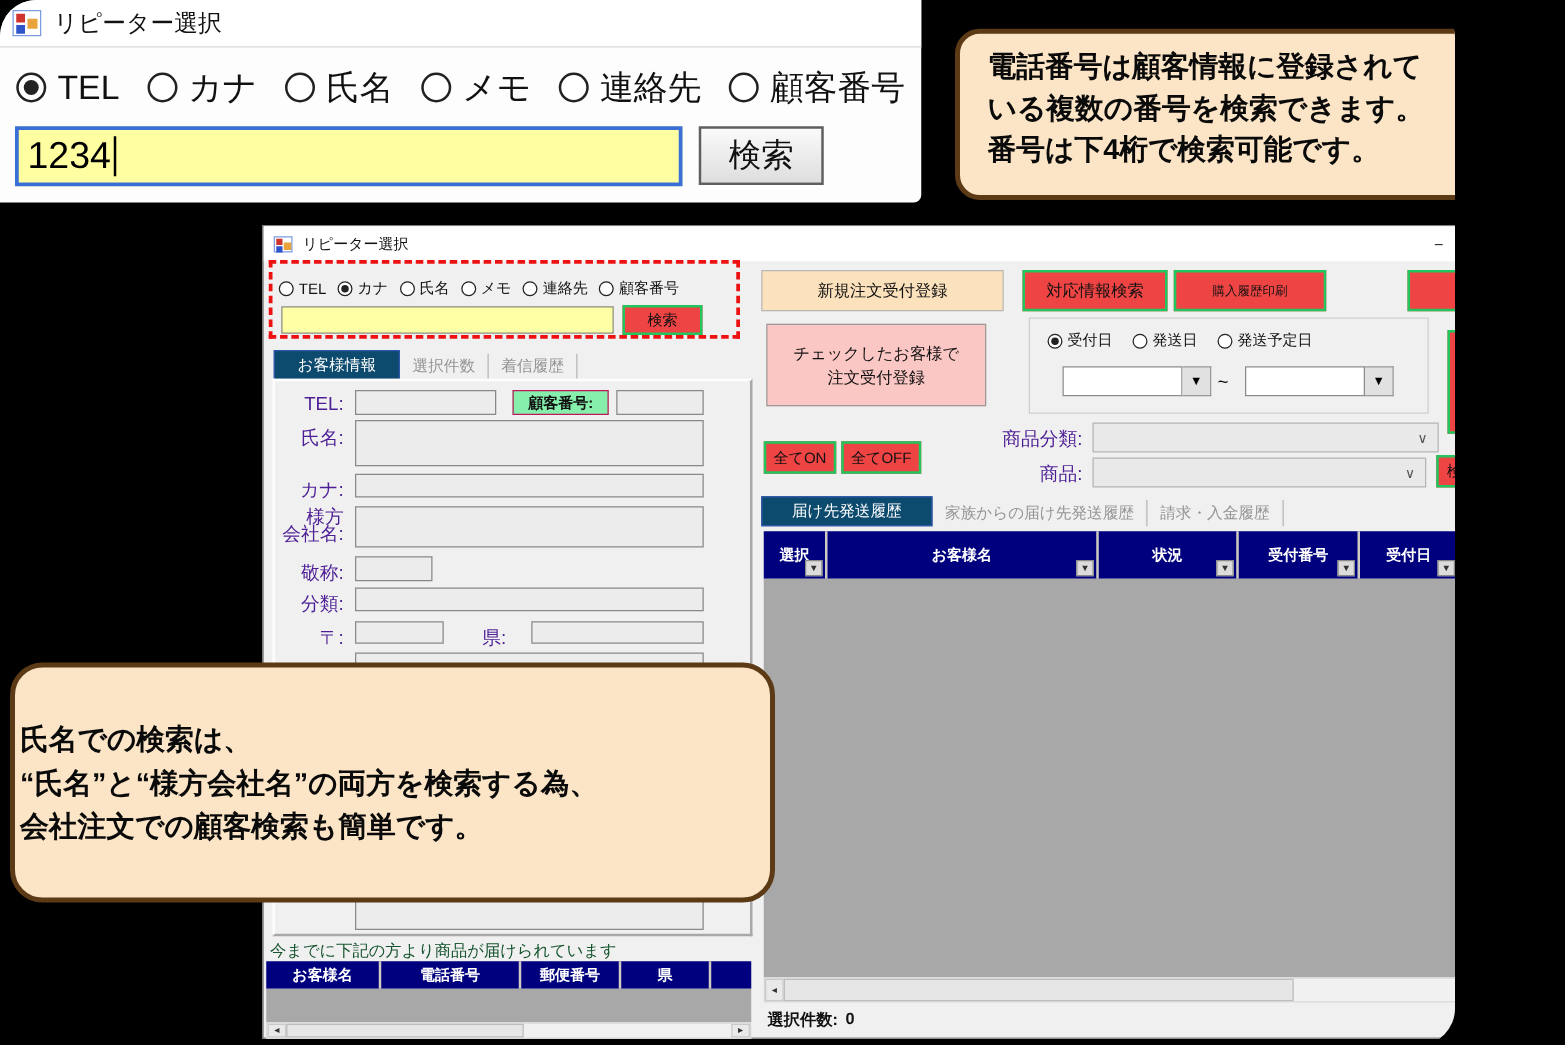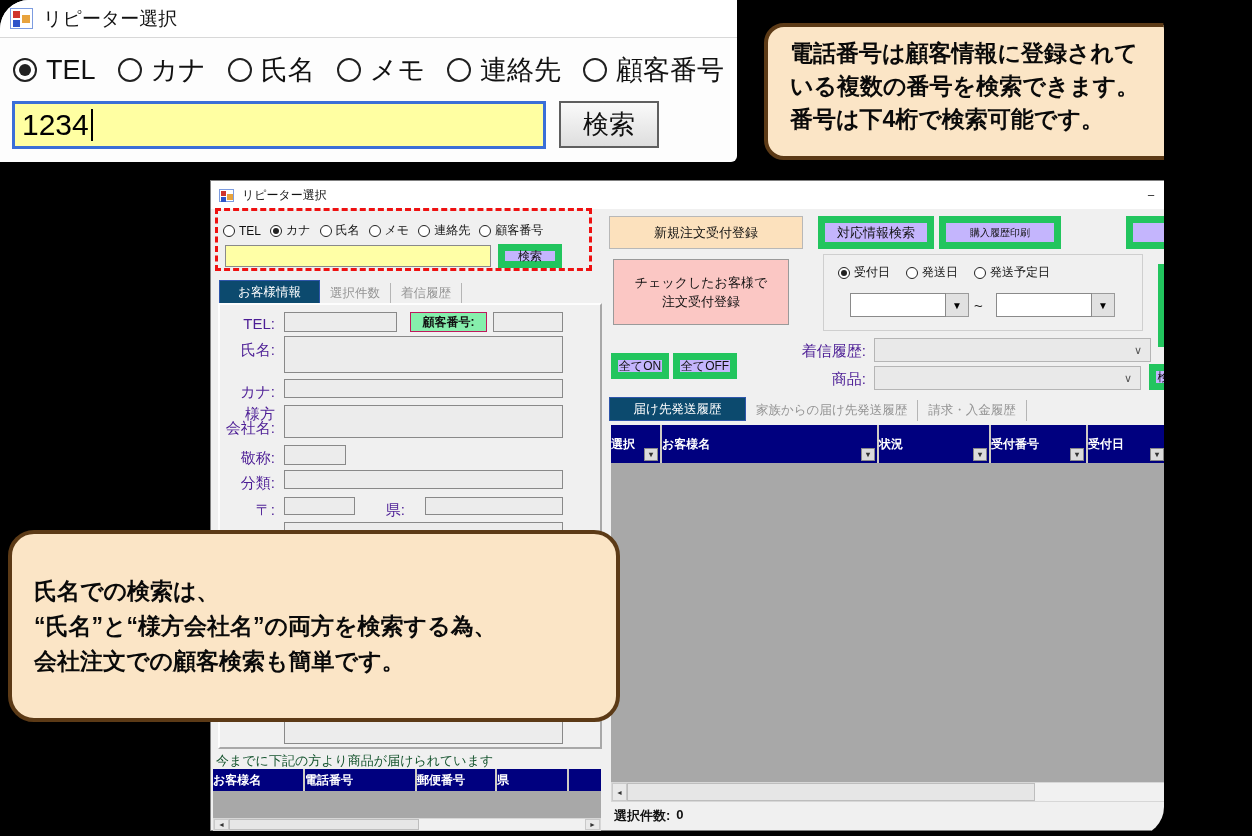--- a/index.html
+++ b/index.html
@@ -33,48 +33,48 @@
   .rd-sm{font-size:12px;color:#111;}
 
   #mag-radios{left:13px;top:52px;width:715px;display:flex;gap:22px;align-items:center;}
   #mag-input{left:12px;top:101px;width:534px;height:48px;background:#ffffa2;border:3px solid #3a6fd8;font-size:30px;color:#000;display:flex;align-items:center;padding-left:7px;}
   .caret{display:inline-block;width:2px;height:32px;background:#000;margin-left:2px;}
   #mag-search{left:559px;top:101px;width:100px;height:47px;background:linear-gradient(#fafafa,#dedede);border:2px solid #5f5f5f;font-size:26px;color:#111;display:flex;align-items:center;justify-content:center;}
 
   
   .callout{background:#fbe5c6;border:4px solid #5c3a16;border-radius:20px;color:#0a0a0a;}
   #callout-top{left:764px;top:23px;width:482px;height:137px;padding:10px 0 0 22px;font-size:23px;line-height:33px;font-weight:600;}
-  #callout-left{left:8px;top:530px;width:612px;height:192px;padding:40px 0 0 22px;font-size:23px;line-height:35px;font-weight:600;border-radius:26px;z-index:30;}
+  #callout-left{left:8px;top:530px;width:612px;height:192px;padding:40px 0 0 4px;font-size:23px;line-height:35px;font-weight:600;border-radius:26px;z-index:30;}
 
   
   #win{left:210px;top:180px;width:1041px;height:651px;background:#f0f0f0;border:1px solid #808080;}
   #win .titlebar{position:absolute;left:0;top:0;width:100%;height:28px;background:#fff;display:flex;align-items:center;padding-left:8px;gap:8px;}
   #win .title{font-size:12px;color:#111;}
   .winctl{position:absolute;top:4px;width:30px;height:20px;display:flex;align-items:center;justify-content:center;font-size:13px;color:#333;}
 
   .dash-box{left:4px;top:27px;width:377px;height:63px;border:3px dashed #ee1111;z-index:5;}
   #main-radios{left:12px;top:41px;width:365px;display:flex;gap:9px;align-items:center;}
   #main-input{left:14px;top:64px;width:266px;height:22px;background:#ffffa6;border:1px solid#8a8a8a;}
-  .btn{background:#c4b5fd;border:7px solid #22c55e;display:flex;align-items:center;justify-content:center;font-size:12px;color:#111;text-align:center;}
+  .btn{background:#ef4444;border:2px solid #22c55e;display:flex;align-items:center;justify-content:center;font-size:12px;color:#111;text-align:center;}
   #main-search{left:287px;top:63px;width:64px;height:24px;}
 
   .tabstrip{display:flex;align-items:flex-end;}
   .tab-sel{background:#0c4a6e;color:#fff;font-size:12.5px;display:flex;align-items:center;justify-content:center;border:1px solid #2e56ab;}
   .tab-un{color:#949494;font-size:12.5px;display:flex;align-items:center;justify-content:center;border-right:1px solid #b5b5b5;padding:0 10px;height:21px;}
 
   #left-tabs{left:8px;top:99px;height:24px;}
   #left-tabs .tab-sel{width:101px;height:24px;}
   #panel{left:7px;top:122px;width:384px;height:446px;background:#f0f0f0;border-top:2px solid #fdfdfd;border-left:2px solid #fdfdfd;border-right:2px solid #a8a8a8;border-bottom:2px solid #a8a8a8;}
   .flabel{position:absolute;font-size:15px;color:#4c1d95;text-align:right;}
   .inp{position:absolute;background:#ececec;border:1px solid #898989;}
   .pinklabel{position:absolute;background:#86efac;border:1px solid #be185d;font-size:12px;font-weight:600;color:#111;display:flex;align-items:center;justify-content:center;}
 
   #delivered-note{left:5px;top:571px;font-size:13px;color:#14532d;}
   .navy{background:#00007f;color:#fff;font-weight:bold;font-size:12px;}
-  .th{display:flex;align-items:center;justify-content:flex-start;border-right:2px solid #cfcbc3;position:relative;}
+  .th{display:flex;align-items:center;justify-content:center;border-right:2px solid #cfcbc3;position:relative;}
   #left-grid-head{left:2px;top:588px;width:388px;height:22px;display:flex;}
   #left-grid-body{left:2px;top:610px;width:388px;height:27px;background:#a8a8a8;}
   .hscroll{background:#f1f1f1;border:1px solid #d7d7d7;display:flex;align-items:center;}
   .sbtn{width:15px;height:100%;background:#e9e9e9;border:1px solid #c9c9c9;font-size:7px;color:#333;display:flex;align-items:center;justify-content:center;flex:none;}
   .sthumb{height:100%;background:#e6e6e6;border:1px solid #bdbdbd;}
   #left-scroll{left:2px;top:637px;width:388px;height:13px;}
   #left-scroll .sthumb{width:190px;}
   #left-scroll .sp{flex:1;}
 
   
@@ -287,21 +287,21 @@
       </div>
     </div>
     <div id="btn-more" class="abs btn">
       <span>さらに</span>
       <span>検索</span>
     </div>
 
     <div id="btn-allon" class="abs btn">全てON</div>
     <div id="btn-alloff" class="abs btn">全てOFF</div>
 
-    <span class="flabel" style="left:582px;top:161px;width:73px;">着信履歴:</span>
+    <span class="flabel" style="left:582px;top:161px;width:73px;">商品分類:</span>
     <div class="ddl" style="left:663px;top:157px;width:277px;height:24px;">
         <span>∨</span>
       </div>
     <span class="flabel" style="left:582px;top:189px;width:73px;">商品:</span>
     <div class="ddl" style="left:663px;top:185px;width:267px;height:24px;">
         <span>∨</span>
       </div>
     <div id="btn-psearch" class="abs btn">検索</div>
 
     <div id="right-tabs" class="abs tabstrip">

